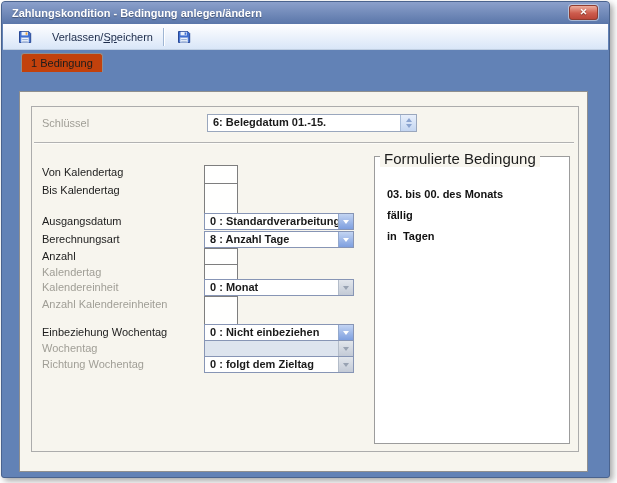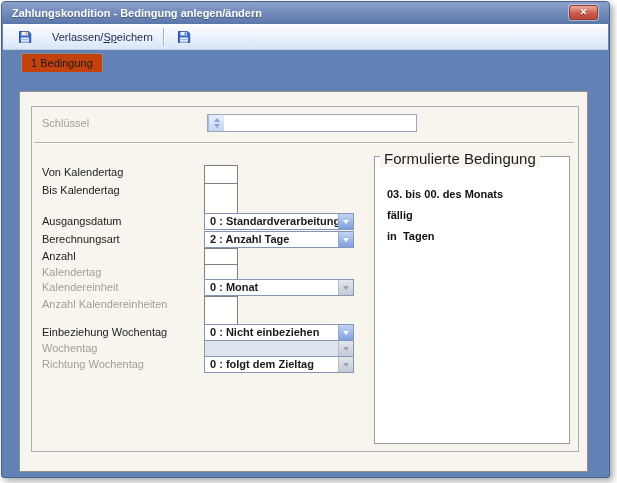--- a/index.html
+++ b/index.html
@@ -155,20 +155,21 @@
       </button>
     </div>
 
     <div class="tab">1 Bedingung</div>
 
     <div class="panel">
       <div class="groupbox"></div>
 
       <div class="lbl gray" style="top:25px">Schlüssel</div>
       <div class="combo" style="top:22px">
+        <span class="combo-text">6: Belegdatum 01.-15.</span>
         <span class="spinner">
           <i class="sp-up"></i>
           <i class="sp-dn"></i>
         </span>
       </div>
 
       <div class="hsep"></div>
 
       <div class="lbl" style="top:74px">Von Kalendertag</div>
       <input class="tin" style="top: 73px;" value="00">
@@ -179,21 +180,21 @@
       <div class="lbl" style="top:123px">Ausgangsdatum</div>
       <div class="dd" style="top:121px">
         <span class="dd-text">0 : Standardverarbeitung</span>
         <span class="dd-btn">
             <i class="tri"></i>
           </span>
       </div>
 
       <div class="lbl" style="top:141px">Berechnungsart</div>
       <div class="dd" style="top:139px">
-        <span class="dd-text">2 : Anzahl Tage</span>
+        <span class="dd-text">8 : Anzahl Tage</span>
         <span class="dd-btn">
             <i class="tri"></i>
           </span>
       </div>
 
       <div class="lbl" style="top:158px">Anzahl</div>
       <input class="tin" style="top: 156px;" value="">
 
       <div class="lbl gray" style="top:174px">Kalendertag</div>
       <input class="tin" style="top: 172px;" value="">

